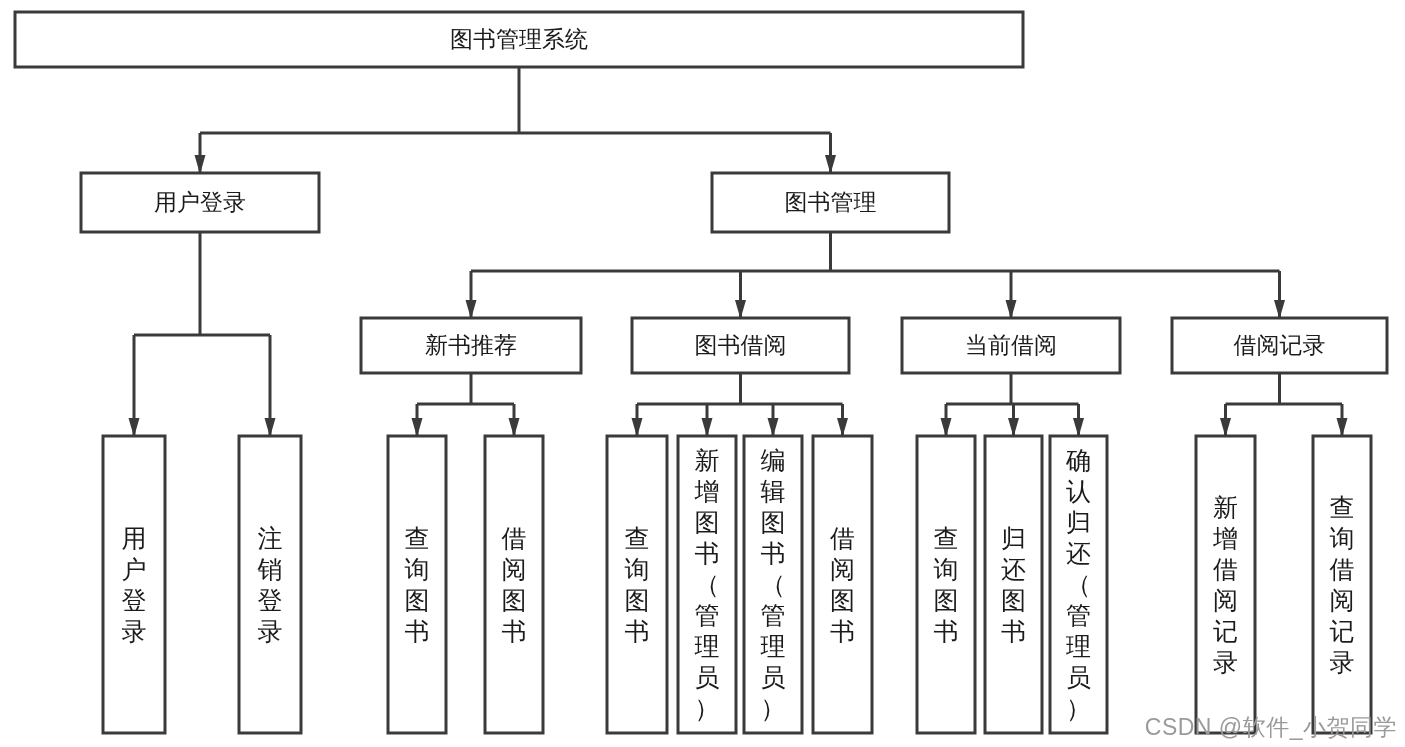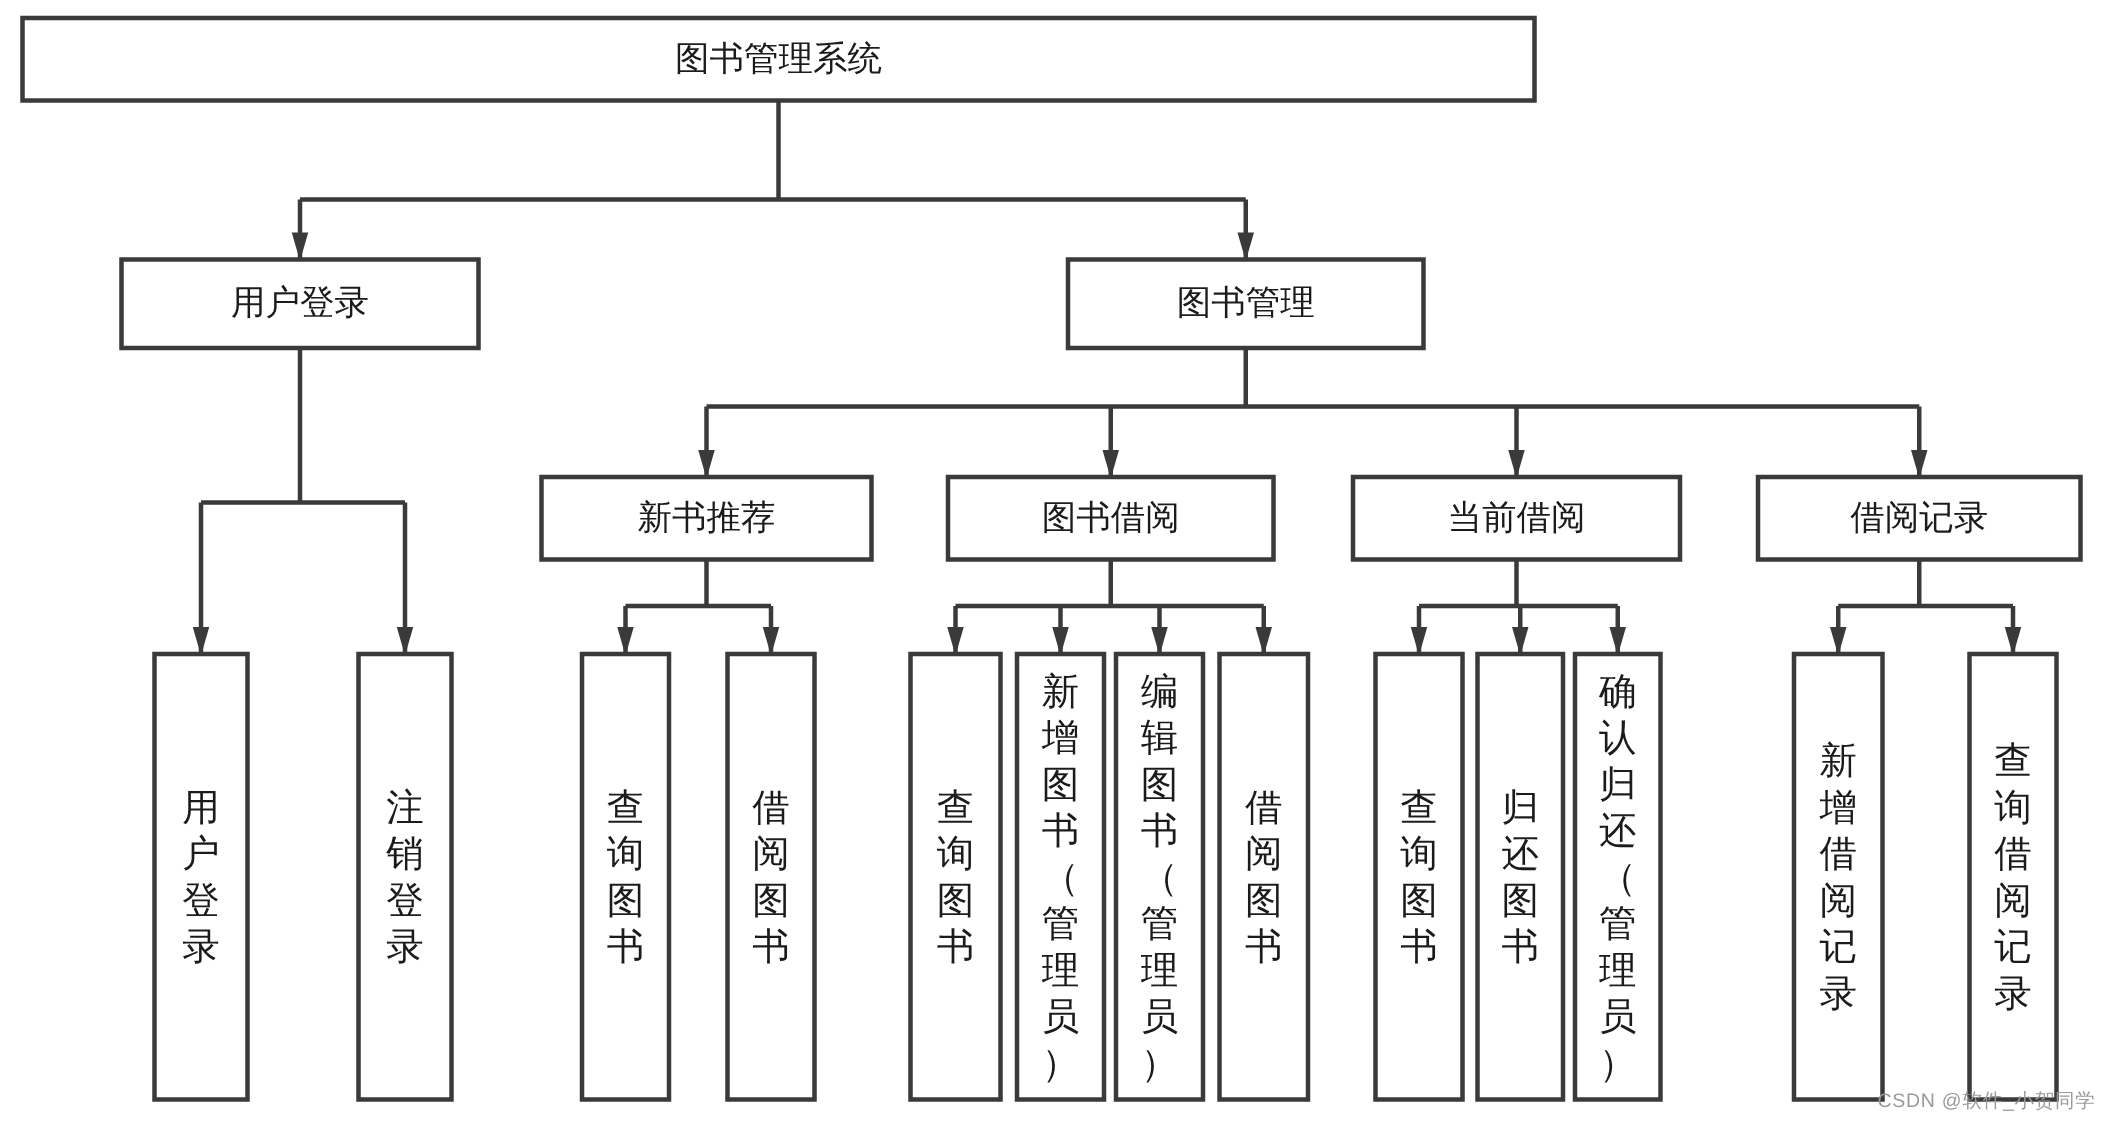--- a/index.html
+++ b/index.html
@@ -54,21 +54,21 @@
     font-family: "Liberation Sans", "DejaVu Sans", sans-serif;
     font-size: 25px;
     fill: #1b1b1b;
     text-anchor: middle;
   }
   .watermark {
     position: absolute;
     right: 8px;
     bottom: 4px;
     font-family: "Liberation Sans", "DejaVu Sans", sans-serif;
-    font-size: 13px;
+    font-size: 23px;
     color: #9a9a9a;
     letter-spacing: 0.5px;
     white-space: nowrap;
     pointer-events: none;
   }
 </style>
 </head>
 <body>
 
 <div id="diagram-root">

